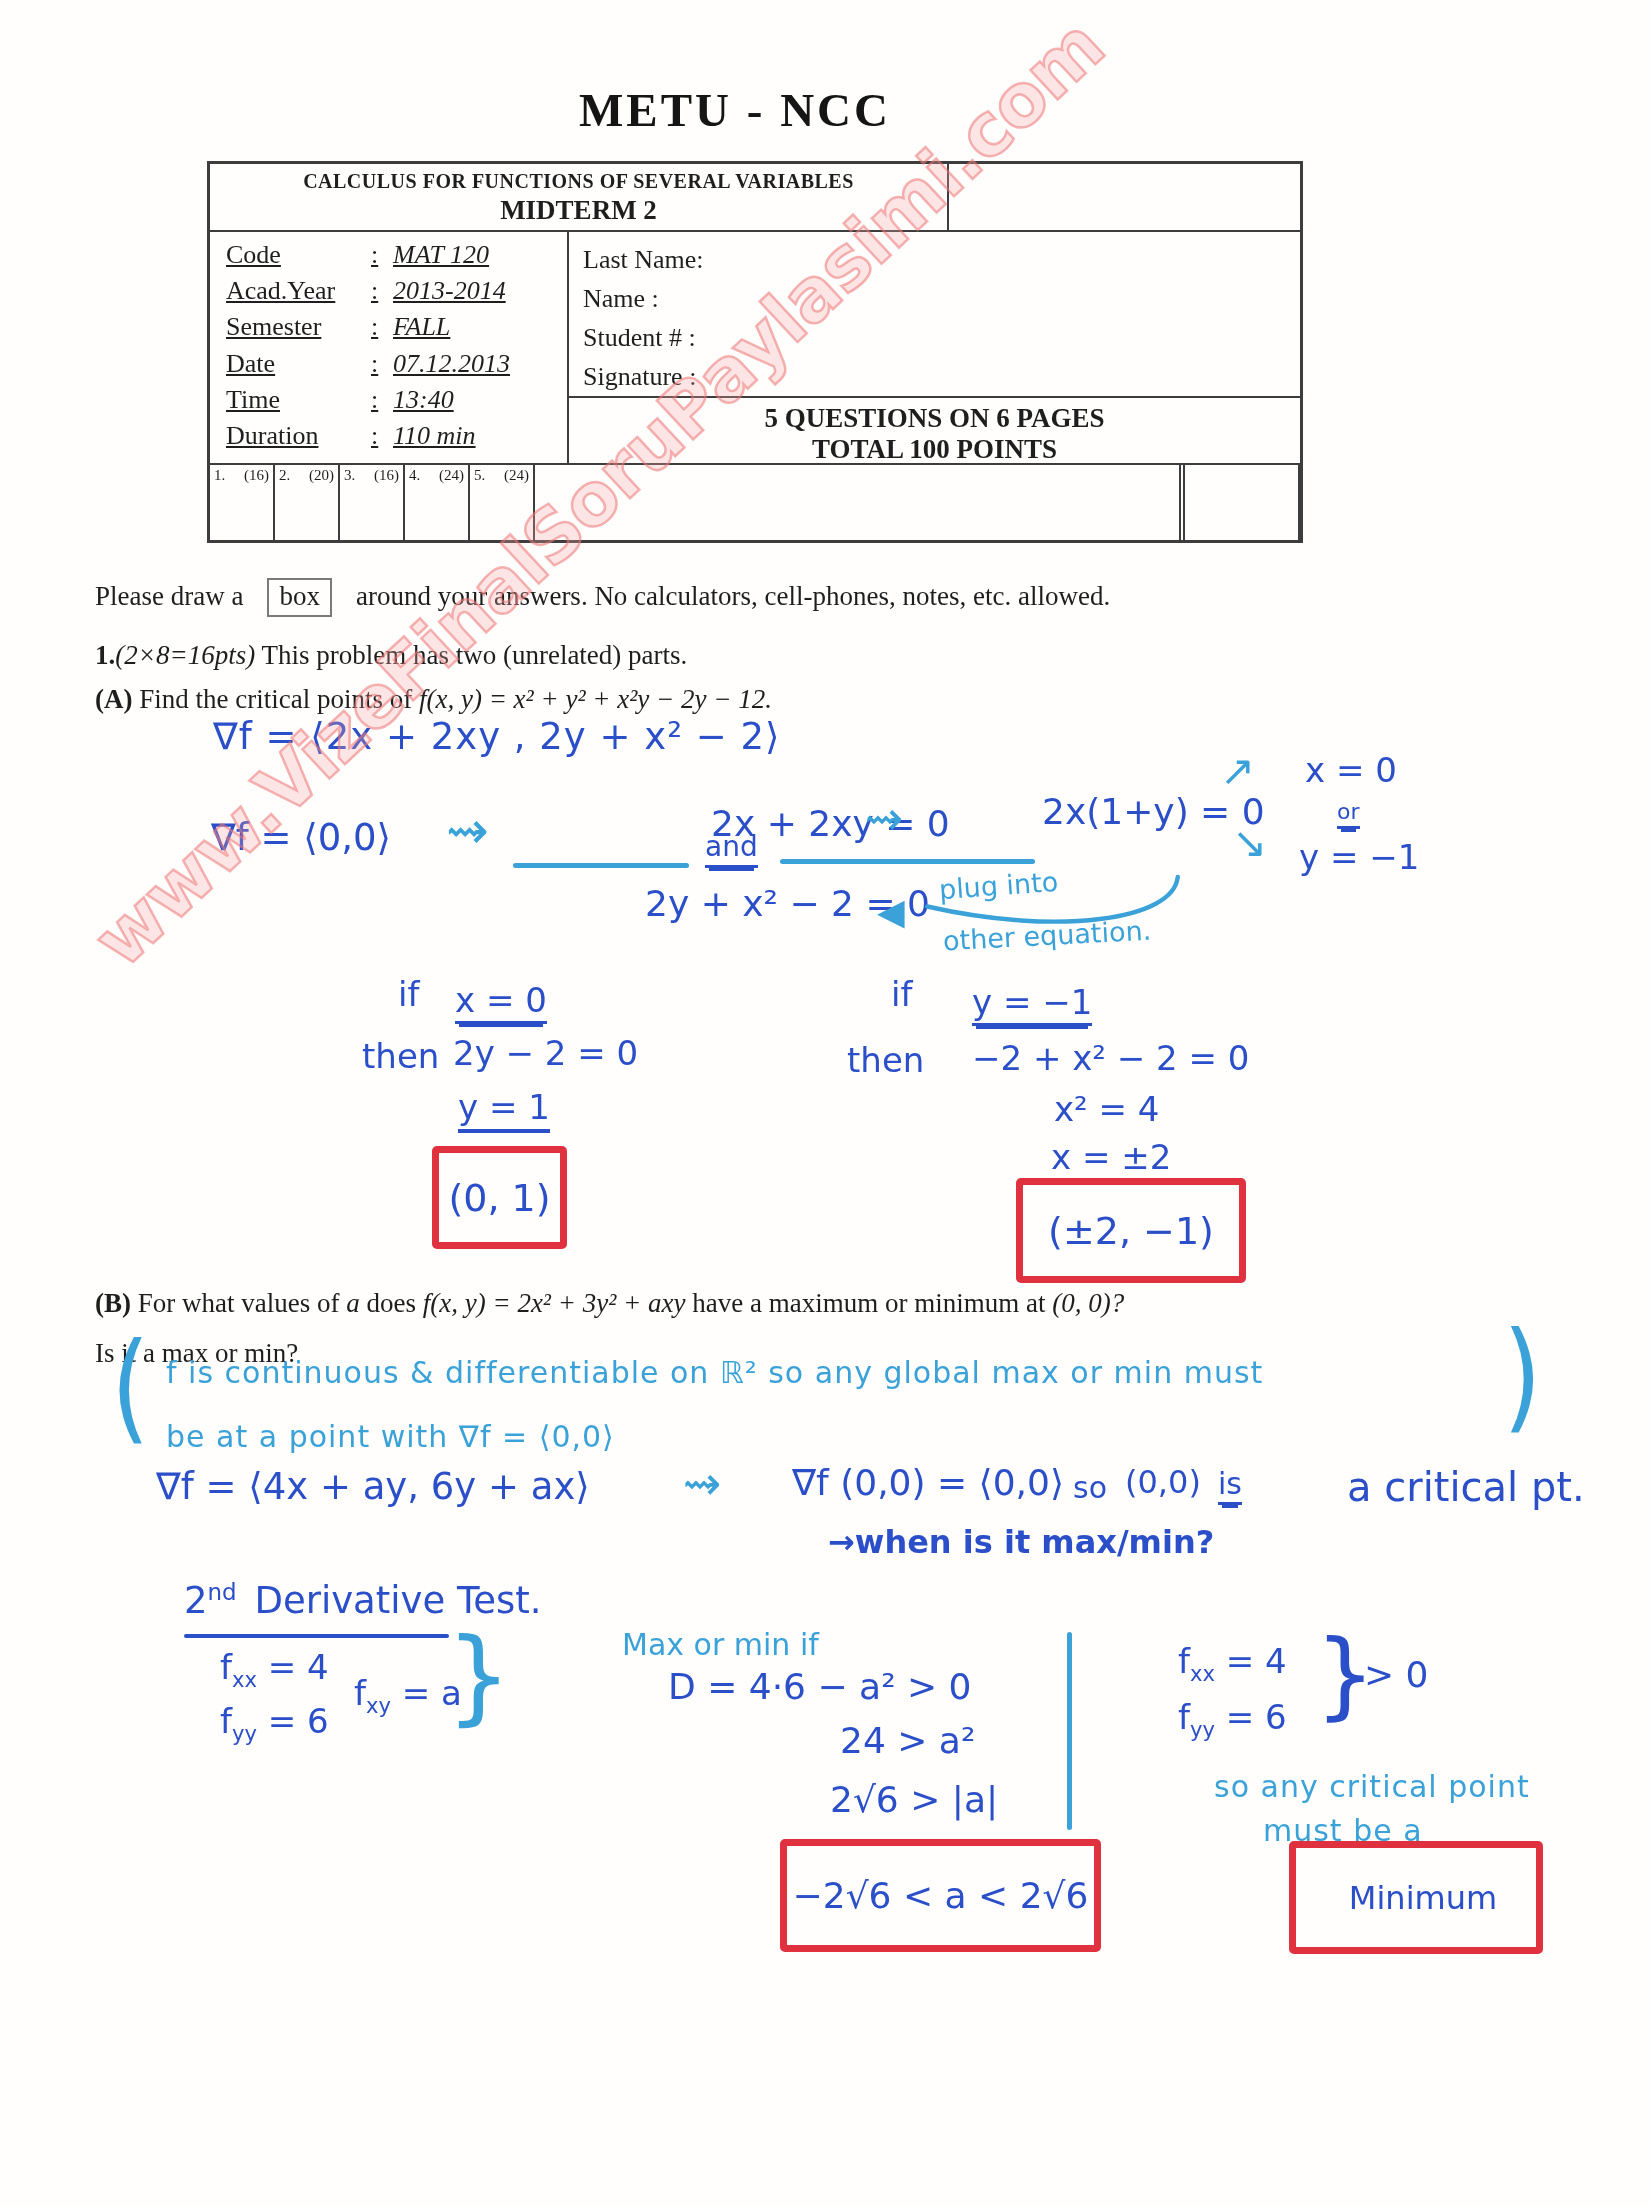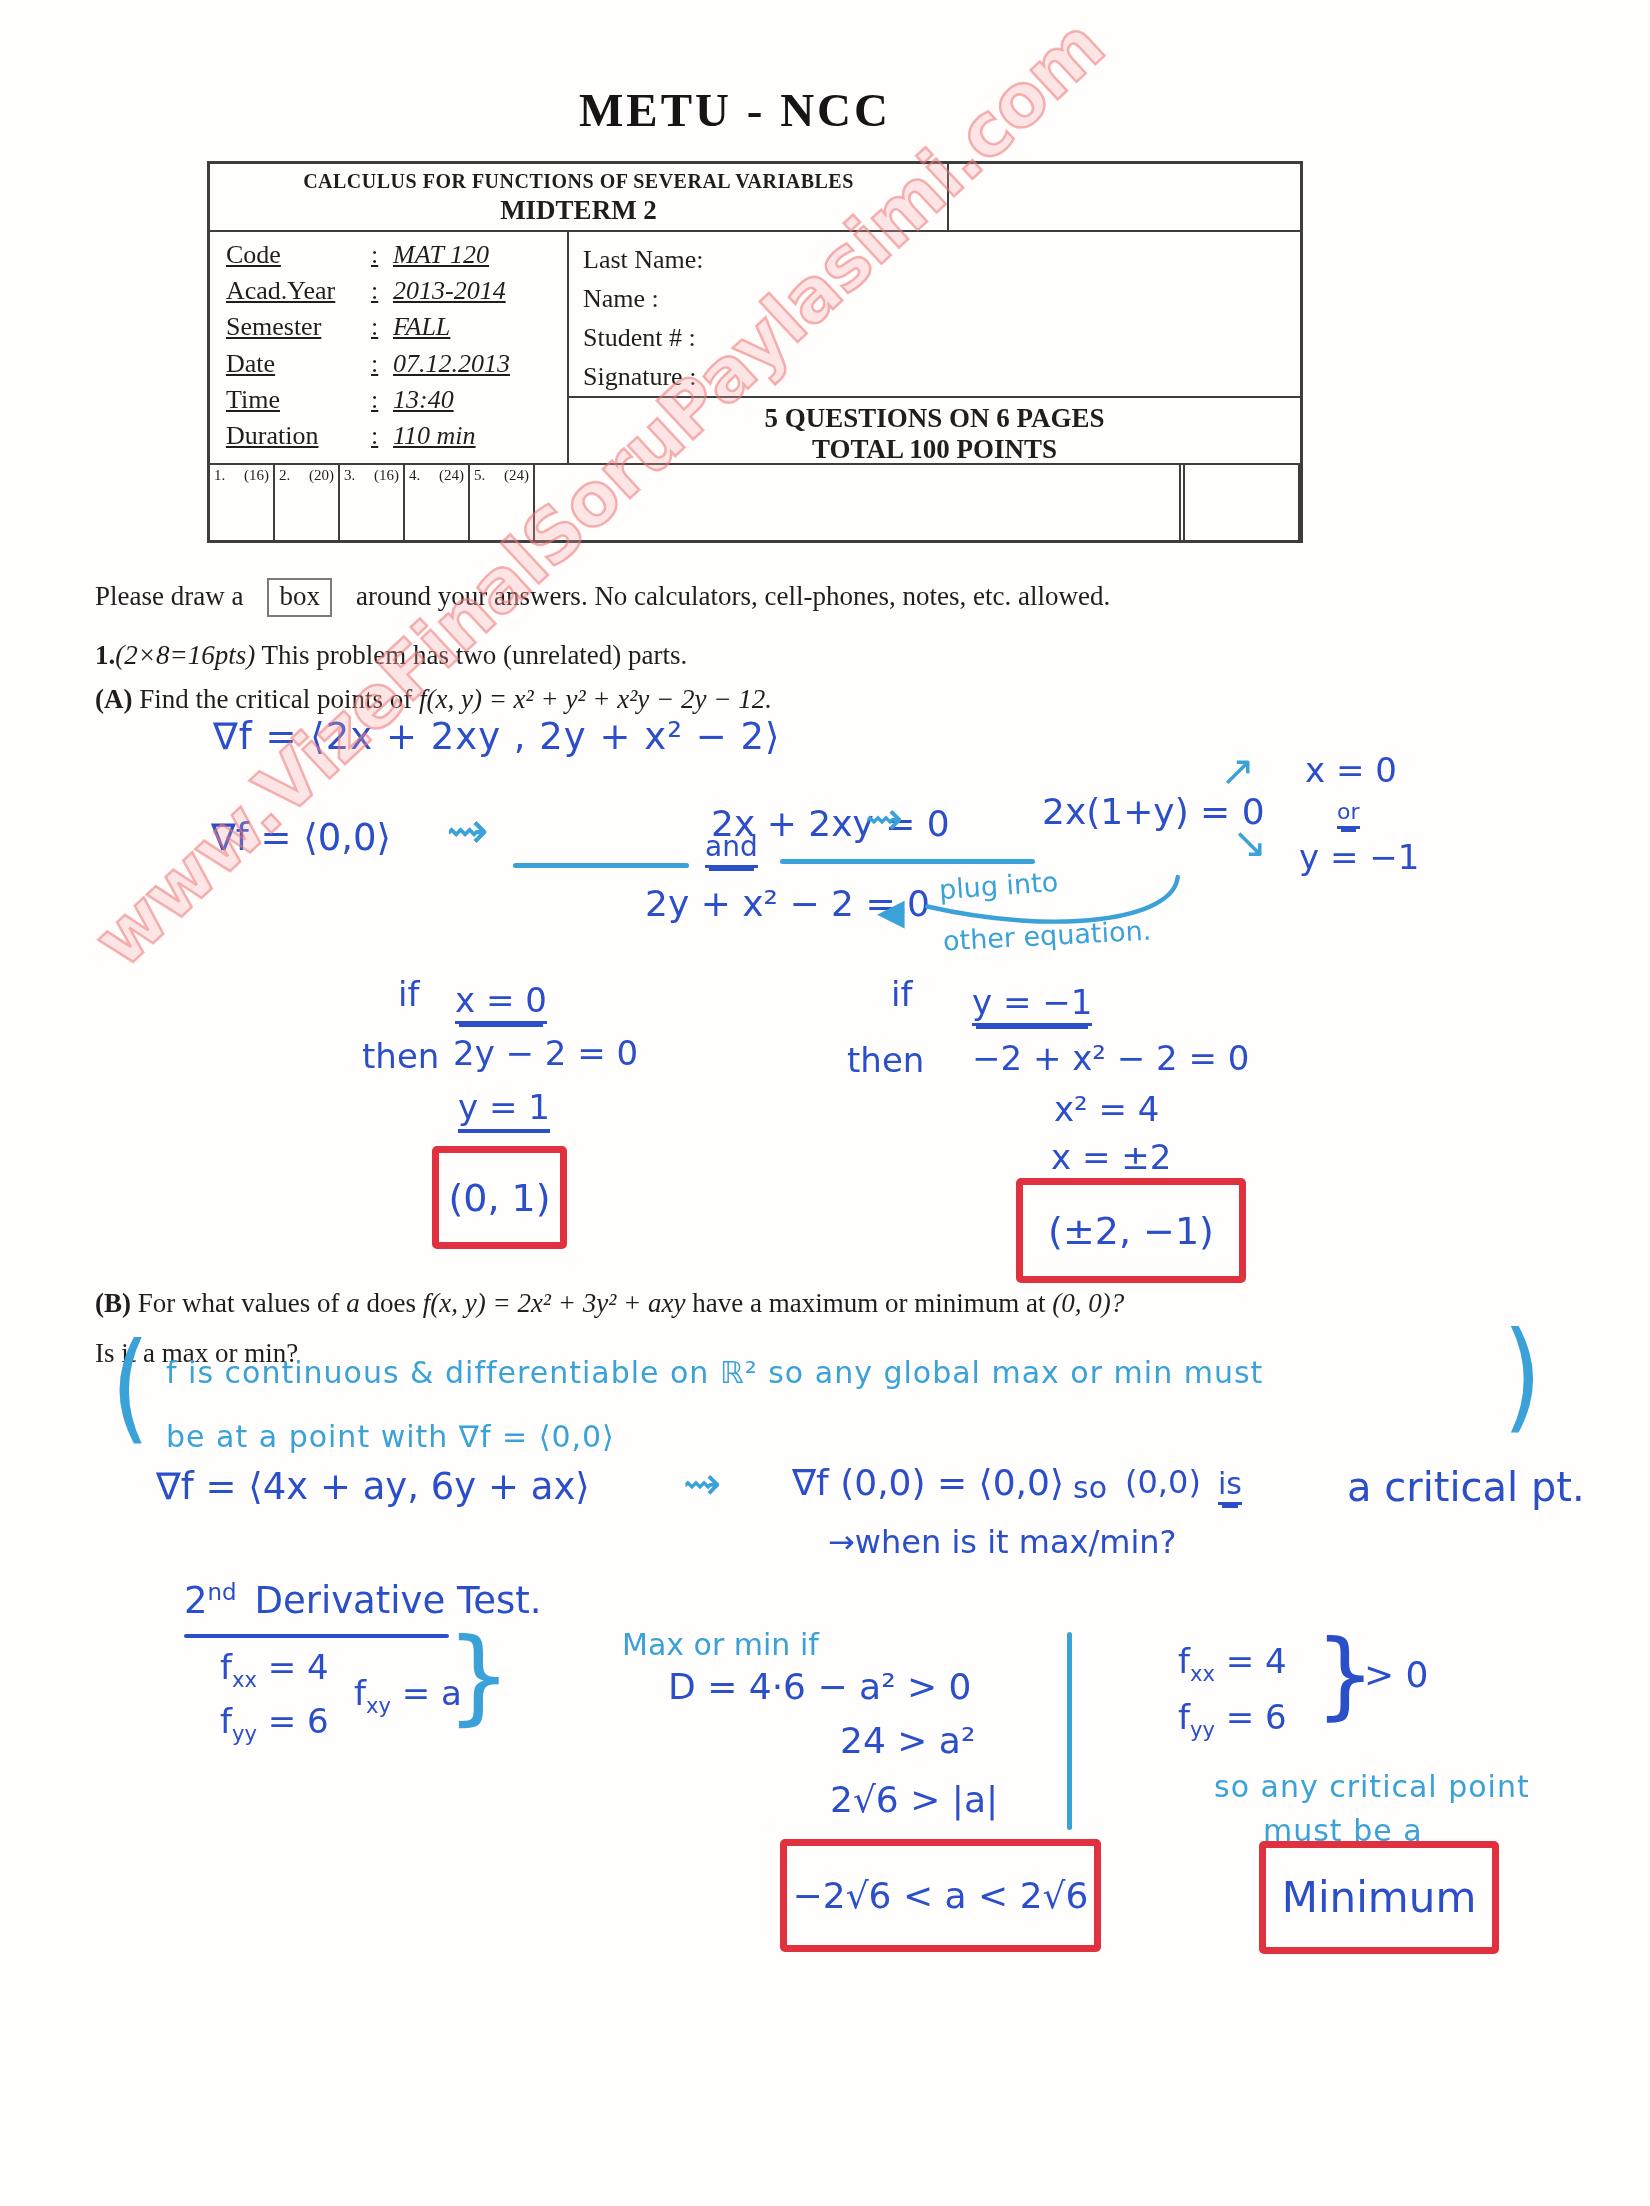--- a/index.html
+++ b/index.html
@@ -232,21 +232,21 @@
   <div class="hw cyan bigglyph" style="left:1503px;top:1331px;font-size:99px;transform:scaleY(1.2);">)</div>
   <div class="hw cyan" style="left:166px;top:1420px;font-size:30px;letter-spacing:1px;">be  at  a  point  with  ∇f = ⟨0,0⟩</div>
 
   <div class="hw pen" style="left:156px;top:1467px;font-size:37px;">∇f = ⟨4x + ay, 6y + ax⟩</div>
   <div class="hw cyan bigglyph" style="left:683px;top:1463px;font-size:46px;">⇝</div>
   <div class="hw pen" style="left:792px;top:1463px;font-size:36px;">∇f (0,0) = ⟨0,0⟩</div>
   <div class="hw pen" style="left:1073px;top:1471px;font-size:30px;">so</div>
   <div class="hw pen" style="left:1125px;top:1465px;font-size:32px;">(0,0)</div>
   <div class="hw pen dul" style="left:1218px;top:1467px;font-size:30px;">is</div>
   <div class="hw pen" style="left:1306px;top:1465px;font-size:40px;margin-left:41px;">a critical pt.</div>
-  <div class="hw pen" style="left:828px;top:1525px;font-size:32px;">→when is it max/min?</div>
+  <div class="hw pen" style="left:828px;top:1525px;font-size:32px;font-weight:bold;">→when is it max/min?</div>
 
   <div class="hw pen" style="left:184px;top:1580px;font-size:37px;">
     <span>2</span><sup>nd</sup>
     <span style="margin-left:6px;">Derivative Test.</span>
   </div>
   <div class="penline" style="left:184px;top:1634px;width:265px;"></div>
 
   <div class="hw pen" style="left:220px;top:1649px;font-size:34px;">
     <span>f</span><sub>xx</sub>
     <span>= 4</span>
@@ -275,18 +275,18 @@
     <span>= 4</span>
   </div>
   <div class="hw pen" style="left:1178px;top:1699px;font-size:34px;">
     <span>f</span><sub>yy</sub>
     <span>= 6</span>
   </div>
   <div class="hw pen bigglyph" style="left:1315px;top:1632px;font-size:95px;">}</div>
   <div class="hw pen" style="left:1364px;top:1655px;font-size:36px;">&gt; 0</div>
   <div class="hw cyan" style="left:1214px;top:1770px;font-size:30px;letter-spacing:1px;">so any critical point</div>
   <div class="hw cyan" style="left:1263px;top:1814px;font-size:30px;letter-spacing:1px;">must be a</div>
-  <div class="ansbox" style="left:1259px;top:1841px;width:226px;height:99px;font-size:42px;">
+  <div class="ansbox" style="left:1289px;top:1841px;width:226px;height:99px;font-size:32px;padding-left:14px;">
     <span>Minimum</span>
   </div>
 
 </div>
 
 
 </body></html>

